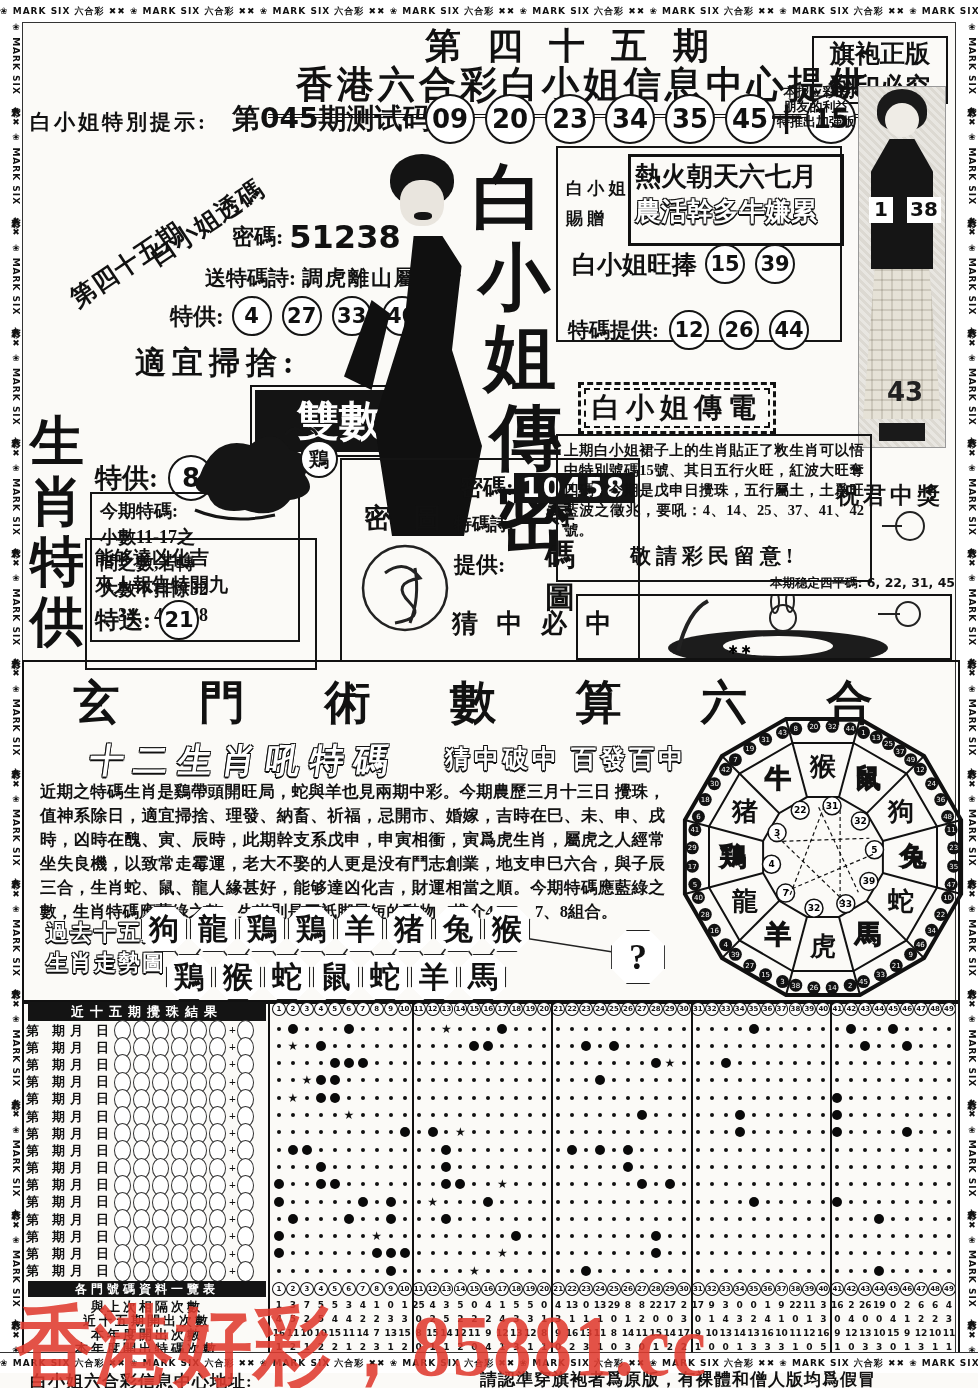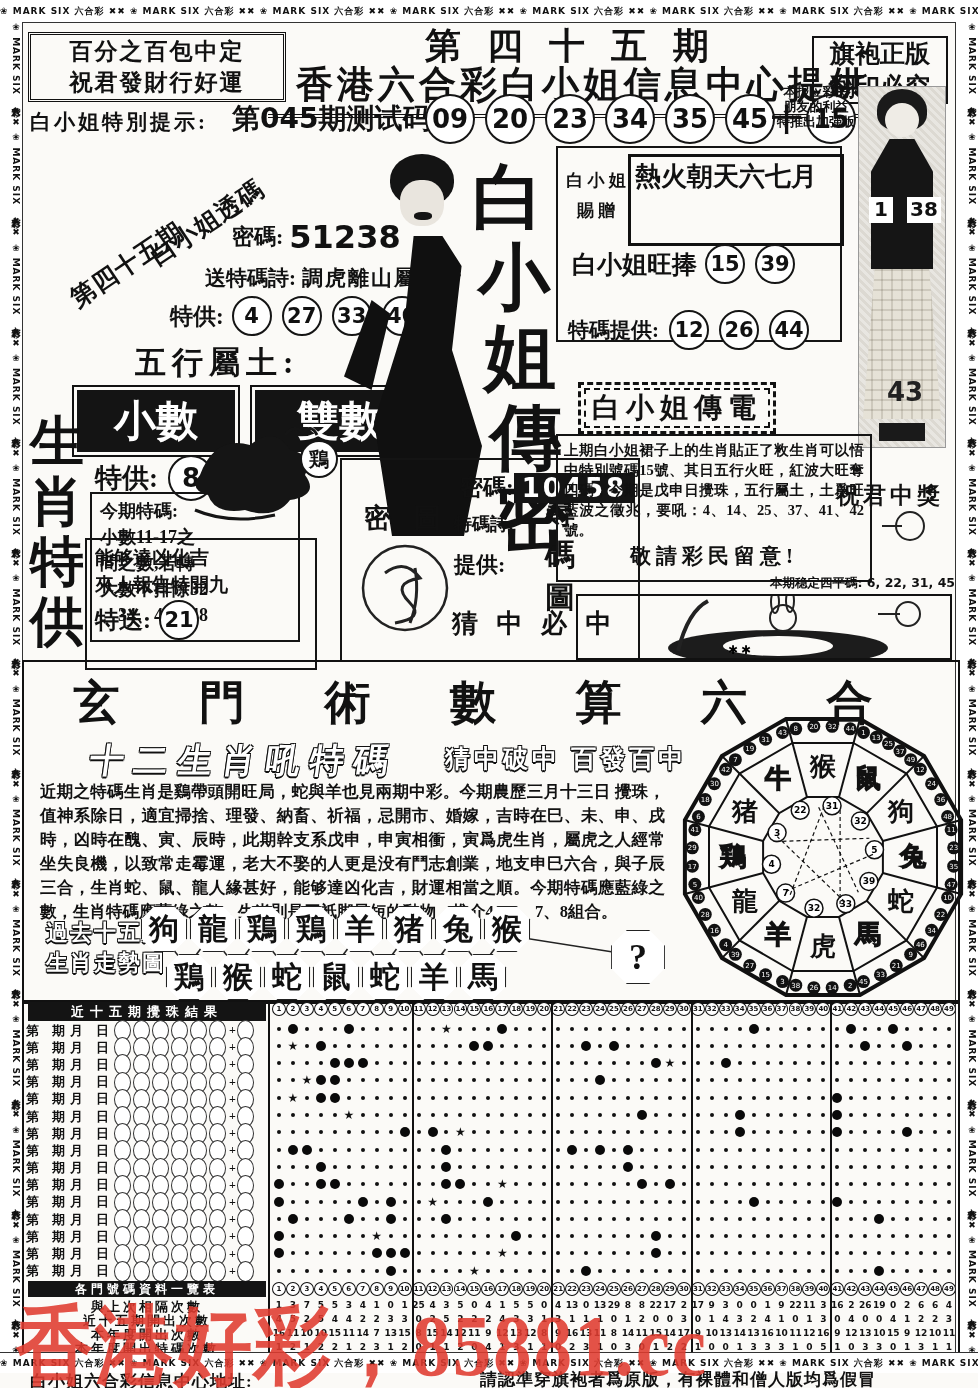--- a/index.html
+++ b/index.html
@@ -33,24 +33,20 @@
 </style>
 </head>
 <body>
 
 <div id="page">
 
   <div class="abs strip" id="strip-top" style="left:0;top:0;width:978px;height:22px;line-height:22px;border-bottom:1px solid #333;">❀ MARK SIX 六合彩 ✖✖ ❀ MARK SIX 六合彩 ✖✖ ❀ MARK SIX 六合彩 ✖✖ ❀ MARK SIX 六合彩 ✖✖ ❀ MARK SIX 六合彩 ✖✖ ❀ MARK SIX 六合彩 ✖✖ ❀ MARK SIX 六合彩 ✖✖ ❀ MARK SIX 六合彩 ✖✖ ❀ MARK SIX 六合彩 ✖✖ ❀ MARK SIX 六合彩 ✖✖ ❀ MARK SIX 六合彩 ✖✖ ❀ MARK SIX 六合彩 ✖✖ ❀ MARK SIX 六合彩 ✖✖ ❀ MARK SIX 六合彩 ✖✖ ❀ MARK SIX 六合彩 ✖✖ ❀ MARK SIX 六合彩 ✖✖ ❀ MARK SIX 六合彩 ✖✖ ❀ MARK SIX 六合彩 ✖✖ ❀ MARK SIX 六合彩 ✖✖ ❀ MARK SIX 六合彩 ✖✖ ❀ MARK SIX 六合彩 ✖✖ ❀ MARK SIX 六合彩 ✖✖ ❀ MARK SIX 六合彩 ✖✖ ❀ MARK SIX 六合彩 ✖✖ ❀ MARK SIX 六合彩 ✖✖ ❀ MARK SIX 六合彩 ✖✖ ❀ MARK SIX 六合彩 ✖✖ ❀ MARK SIX 六合彩 ✖✖ ❀ MARK SIX 六合彩 ✖✖ ❀ MARK SIX 六合彩 ✖✖ </div>
   <div class="abs strip vstrip" id="strip-left" style="left:0;top:22px;width:22px;height:1330px;border-right:1px solid #333;">❀ MARK SIX 六合彩 ✖✖ ❀ MARK SIX 六合彩 ✖✖ ❀ MARK SIX 六合彩 ✖✖ ❀ MARK SIX 六合彩 ✖✖ ❀ MARK SIX 六合彩 ✖✖ ❀ MARK SIX 六合彩 ✖✖ ❀ MARK SIX 六合彩 ✖✖ ❀ MARK SIX 六合彩 ✖✖ ❀ MARK SIX 六合彩 ✖✖ ❀ MARK SIX 六合彩 ✖✖ ❀ MARK SIX 六合彩 ✖✖ ❀ MARK SIX 六合彩 ✖✖ ❀ MARK SIX 六合彩 ✖✖ ❀ MARK SIX 六合彩 ✖✖ ❀ MARK SIX 六合彩 ✖✖ ❀ MARK SIX 六合彩 ✖✖ ❀ MARK SIX 六合彩 ✖✖ ❀ MARK SIX 六合彩 ✖✖ ❀ MARK SIX 六合彩 ✖✖ ❀ MARK SIX 六合彩 ✖✖ ❀ MARK SIX 六合彩 ✖✖ ❀ MARK SIX 六合彩 ✖✖ ❀ MARK SIX 六合彩 ✖✖ ❀ MARK SIX 六合彩 ✖✖ ❀ MARK SIX 六合彩 ✖✖ ❀ MARK SIX 六合彩 ✖✖ ❀ MARK SIX 六合彩 ✖✖ ❀ MARK SIX 六合彩 ✖✖ ❀ MARK SIX 六合彩 ✖✖ ❀ MARK SIX 六合彩 ✖✖ </div>
   <div class="abs strip vstrip" id="strip-right" style="right:0;top:22px;width:22px;height:1330px;border-left:1px solid #333;">❀ MARK SIX 六合彩 ✖✖ ❀ MARK SIX 六合彩 ✖✖ ❀ MARK SIX 六合彩 ✖✖ ❀ MARK SIX 六合彩 ✖✖ ❀ MARK SIX 六合彩 ✖✖ ❀ MARK SIX 六合彩 ✖✖ ❀ MARK SIX 六合彩 ✖✖ ❀ MARK SIX 六合彩 ✖✖ ❀ MARK SIX 六合彩 ✖✖ ❀ MARK SIX 六合彩 ✖✖ ❀ MARK SIX 六合彩 ✖✖ ❀ MARK SIX 六合彩 ✖✖ ❀ MARK SIX 六合彩 ✖✖ ❀ MARK SIX 六合彩 ✖✖ ❀ MARK SIX 六合彩 ✖✖ ❀ MARK SIX 六合彩 ✖✖ ❀ MARK SIX 六合彩 ✖✖ ❀ MARK SIX 六合彩 ✖✖ ❀ MARK SIX 六合彩 ✖✖ ❀ MARK SIX 六合彩 ✖✖ ❀ MARK SIX 六合彩 ✖✖ ❀ MARK SIX 六合彩 ✖✖ ❀ MARK SIX 六合彩 ✖✖ ❀ MARK SIX 六合彩 ✖✖ ❀ MARK SIX 六合彩 ✖✖ ❀ MARK SIX 六合彩 ✖✖ ❀ MARK SIX 六合彩 ✖✖ ❀ MARK SIX 六合彩 ✖✖ ❀ MARK SIX 六合彩 ✖✖ ❀ MARK SIX 六合彩 ✖✖ </div>
 
-  <div class="abs" style="left:28px;top:32px;width:252px;height:64px;border:3px double #111;display:flex;flex-direction:column;align-items:center;justify-content:center;">
-    <div class="b" style="font-size:23px;letter-spacing:2px;">百分之百包中定</div>
-    <div class="b" style="font-size:23px;letter-spacing:2px;">祝君發財行好運</div>
-  </div>
 
   <div class="abs b" style="left:300px;top:22px;width:560px;text-align:center;font-size:36px;letter-spacing:26px;">第四十五期</div>
   <div class="abs b" style="left:268px;top:60px;width:630px;text-align:center;font-size:37px;letter-spacing:4px;border-bottom:4px double #111;padding-bottom:4px;">香港六合彩白小姐信息中心提供</div>
 
   <div class="abs" style="left:812px;top:36px;width:132px;height:64px;border:2px solid #111;display:flex;flex-direction:column;align-items:center;justify-content:center;">
     <div class="b" style="font-size:25px;">旗袍正版</div>
     <div class="b" style="font-size:25px;">翻印必究</div>
   </div>
 
   <div class="abs b" style="left:30px;top:108px;font-size:21px;letter-spacing:3px;">白小姐特別提示:</div>
@@ -84,25 +80,22 @@
     <span class="b" style="font-size:32px;font-family:'DejaVu Sans',sans-serif;margin-left:6px;">51238</span>
   </div>
   <div class="abs rowline" style="left:205px;top:264px;">
     <span class="b" style="font-size:21px;">送特碼詩:</span>
     <span class="b" style="font-size:21px;margin-left:6px;letter-spacing:2px;">調虎離山屬一計</span>
   </div>
   <div class="abs rowline" style="left:170px;top:296px;">
     <span class="b" style="font-size:23px;margin-right:8px;">特供:</span>
     <span id="tegong-circles"><span class="circ" style="width: 36px; height: 36px; font-size: 21px; margin-right: 10px;">4</span><span class="circ" style="width: 36px; height: 36px; font-size: 21px; margin-right: 10px;">27</span><span class="circ" style="width: 36px; height: 36px; font-size: 21px; margin-right: 10px;">33</span><span class="circ" style="width: 36px; height: 36px; font-size: 21px; margin-right: 10px;">40</span></span>
   </div>
-  <div class="abs b" style="left:135px;top:342px;font-size:31px;letter-spacing:6px;">五行屬土:</div>
-
-  <div class="abs" style="left:72px;top:385px;width:158px;height:62px;border:2px solid #111;padding:3px;">
-    <div class="invbox" style="width:100%;height:100%;display:flex;align-items:center;justify-content:center;font-size:42px;font-weight:900;">小數</div>
-  </div>
+  <div class="abs b" style="left:135px;top:342px;font-size:31px;letter-spacing:6px;">適宜掃捨:</div>
+
   <div class="abs" style="left:250px;top:385px;width:168px;height:62px;border:2px solid #111;padding:3px;">
     <div class="invbox" style="width:100%;height:100%;display:flex;align-items:center;justify-content:center;font-size:42px;font-weight:900;">雙數</div>
   </div>
 
   <div class="abs rowline" style="left:95px;top:455px;">
     <span class="b" style="font-size:27px;margin-right:10px;">特供:</span>
     <span class="circ" style="width:42px;height:42px;font-size:26px;">8</span>
   </div>
 
   <div class="abs" id="side-vert" style="left:30px;top:412px;width:58px;">
@@ -182,25 +175,26 @@
     <div class="rowline" style="position:absolute;left:112px;top:52px;">
       <span class="b" style="font-size:18px;">特碼詩:</span>
     </div>
     <div class="rowline" style="position:absolute;left:112px;top:90px;">
       <span class="b" style="font-size:22px;margin-right:6px;">提供:</span>
     </div>
     <div class="b" style="position:absolute;left:110px;top:146px;font-size:26px;letter-spacing:6px;">猜 中 必 中</div>
   </div>
 
   <div class="abs dline" style="left:556px;top:146px;width:282px;height:192px;">
-    <div class="b" style="position:absolute;left:8px;top:18px;width:60px;font-size:17px;line-height:30px;text-align:center;">
+    <div class="b" style="position:absolute;left:8px;top:26px;width:60px;font-size:17px;line-height:30px;text-align:left;">
       <span>白 小 姐</span><br><span>賜    贈</span>
     </div>
     <div style="position:absolute;left:70px;top:6px;width:202px;height:82px;border:3px solid #111;padding:2px 4px;">
       <div class="b" style="font-size:26px;font-weight:900;">熱火朝天六七月</div>
+      <div class="b outline" style="font-size:26px;font-weight:900;">農活幹多牛嫌累</div>
     </div>
     <div class="rowline" style="position:absolute;left:14px;top:96px;">
       <span class="b" style="font-size:25px;margin-right:8px;">白小姐旺捧</span>
       <span id="wangpeng-circles"><span class="circ" style="width: 36px; height: 36px; font-size: 21px; margin-right: 10px;">15</span><span class="circ" style="width: 36px; height: 36px; font-size: 21px; margin-right: 10px;">39</span></span>
     </div>
     <div class="rowline" style="position:absolute;left:10px;top:162px;">
       <span class="b" style="font-size:21px;margin-right:10px;">特碼提供:</span>
       <span id="tm-circles"><span class="circ" style="width: 36px; height: 36px; font-size: 21px; margin-right: 10px;">12</span><span class="circ" style="width: 36px; height: 36px; font-size: 21px; margin-right: 10px;">26</span><span class="circ" style="width: 36px; height: 36px; font-size: 21px; margin-right: 10px;">44</span></span>
     </div>
   </div>

